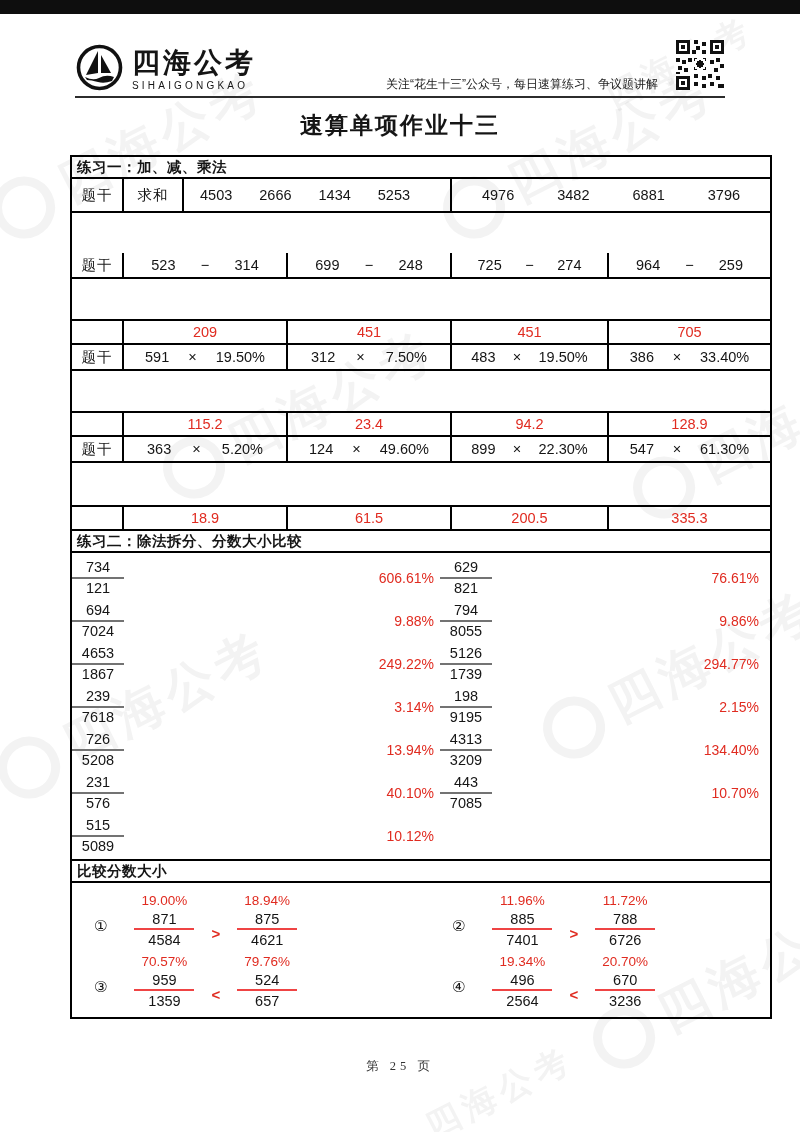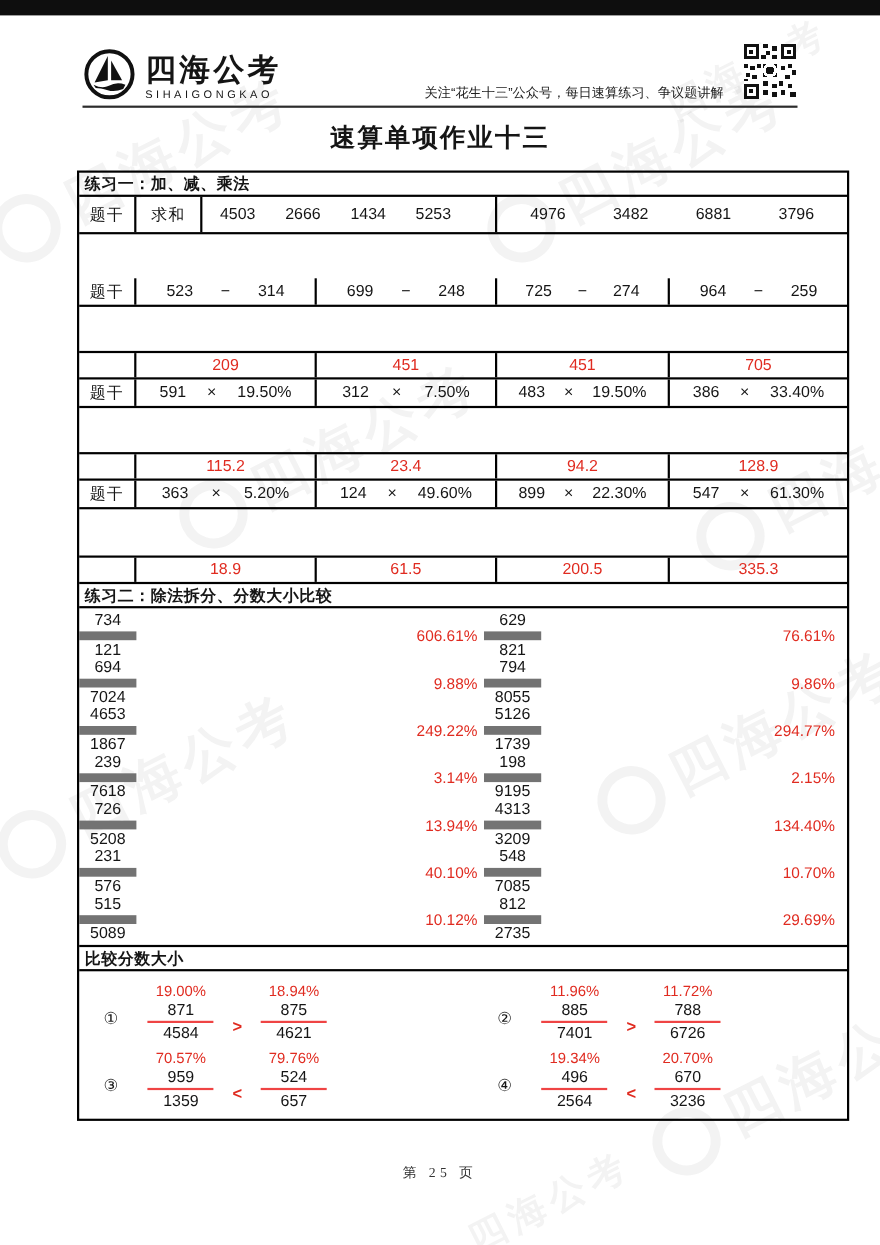--- a/index.html
+++ b/index.html
@@ -36,21 +36,21 @@
   .prob{justify-content:space-evenly;padding:0 2px}
   .ans{color:var(--red);justify-content:center}
   .workspace{height:40px}
   
   .div-area{border-bottom:2px solid #000;padding:3px 0 2px}
   .div-row{height:43px;display:flex;align-items:center}
   .dhalf{display:flex;justify-content:space-between;align-items:center;height:100%}
   .dhalf-l{width:362px}
   .dhalf-r{width:336px;padding-left:6px;padding-right:11px}
   .frac{text-align:center;font-size:14.5px;line-height:19px}
-  .frac .num{border-bottom:8px solid #737373;padding:0 7px;min-width:52px}
+  .frac .num{border-bottom:2px solid #737373;padding:0 7px;min-width:52px}
   .frac .den{padding:0 7px}
   .dpct{color:var(--red);font-size:14px}
   
   .cmp-area{padding:8px 0 4px}
   .cmp-row{display:grid;grid-template-columns:352px 346px;margin-bottom:2px}
   .cmp-item{display:flex;padding-left:22px}
   .cmp-item.right{padding-left:28px}
   .cmp-no{font-size:15px;margin-top:26px;margin-right:27px}
   .cmp-fr{text-align:center}
   .cmp-pct{color:var(--red);font-size:13.5px;height:19px;line-height:19px}
@@ -376,40 +376,33 @@
     <div class="div-row">
       <div class="dhalf dhalf-l">
         <div class="frac">
             <div class="num">231</div>
             <div class="den">576</div>
           </div>
         <div class="dpct">40.10%</div>
       </div>
       <div class="dhalf dhalf-r">
         <div class="frac">
-            <div class="num">548</div>
+            <div class="num">443</div>
             <div class="den">7085</div>
           </div>
         <div class="dpct">10.70%</div>
       </div>
     </div>
     <div class="div-row">
       <div class="dhalf dhalf-l">
         <div class="frac">
             <div class="num">515</div>
             <div class="den">5089</div>
           </div>
         <div class="dpct">10.12%</div>
-      </div>
-      <div class="dhalf dhalf-r">
-        <div class="frac">
-            <div class="num">812</div>
-            <div class="den">2735</div>
-          </div>
-        <div class="dpct">29.69%</div>
       </div>
     </div>
   </div>
 
   <div class="sec-header">比较分数大小</div>
   <div class="cmp-area">
     <div class="cmp-row">
       <div class="cmp-item">
         <span class="cmp-no">①</span>
         <div class="cmp-fr">

